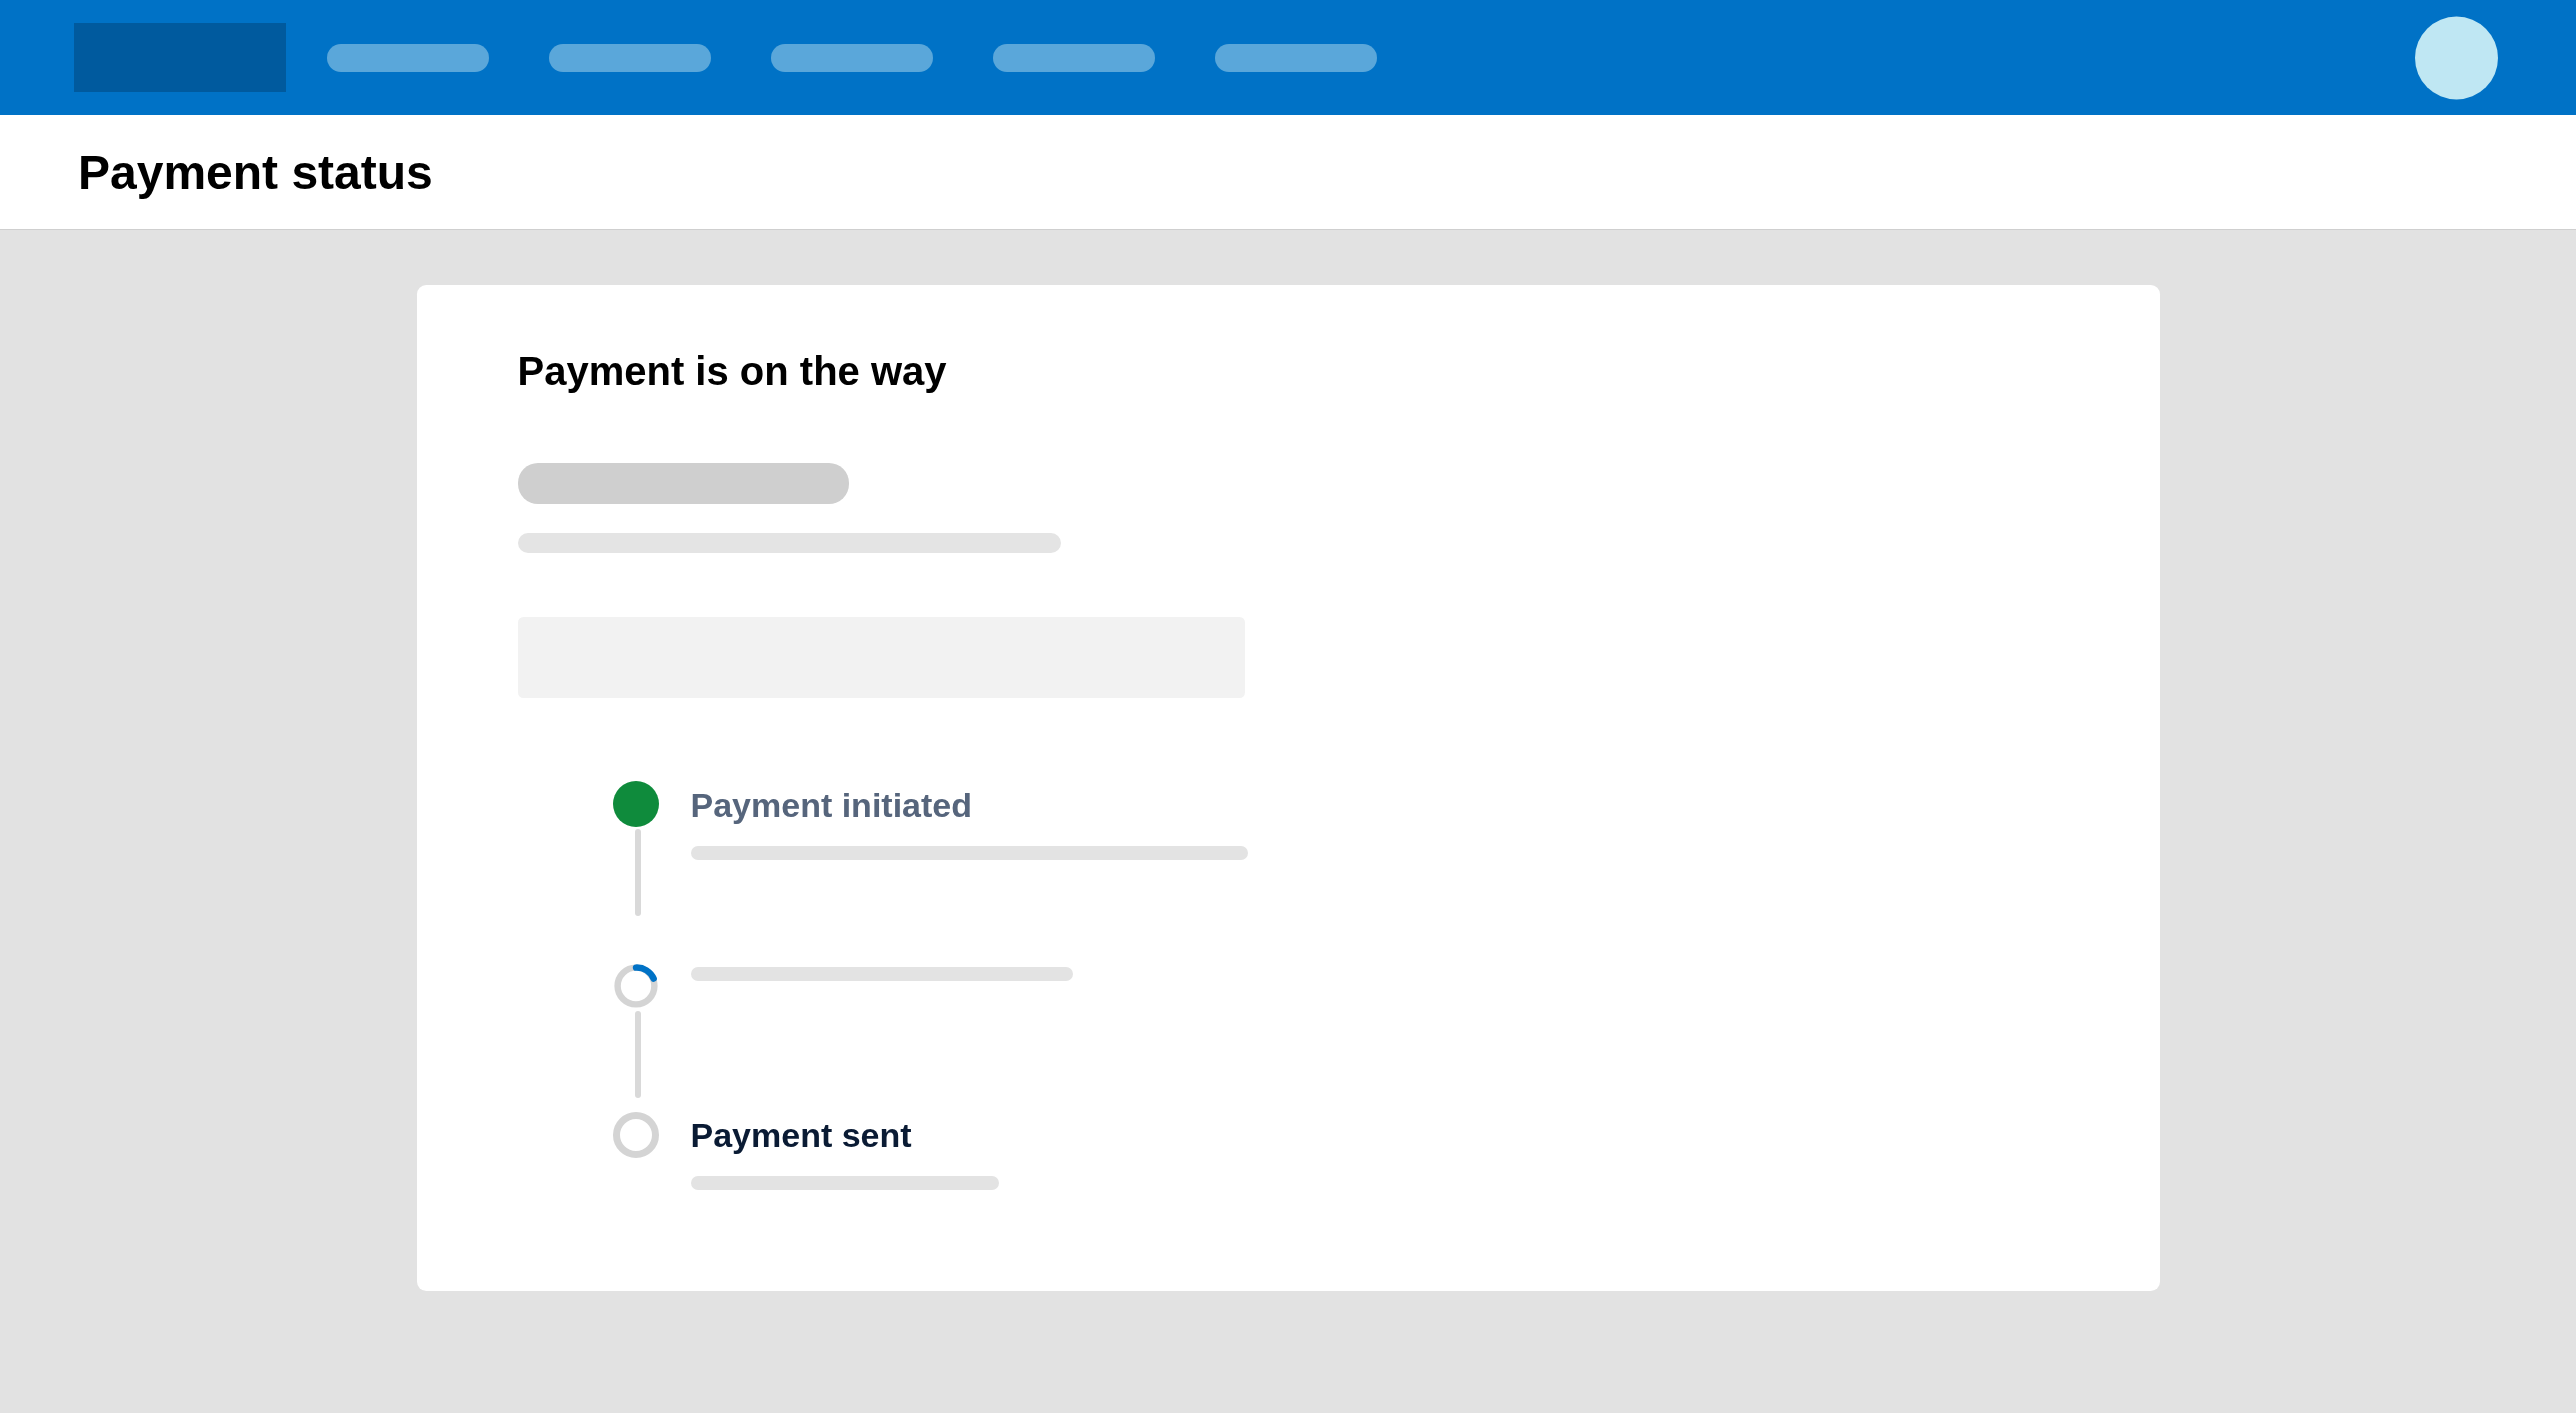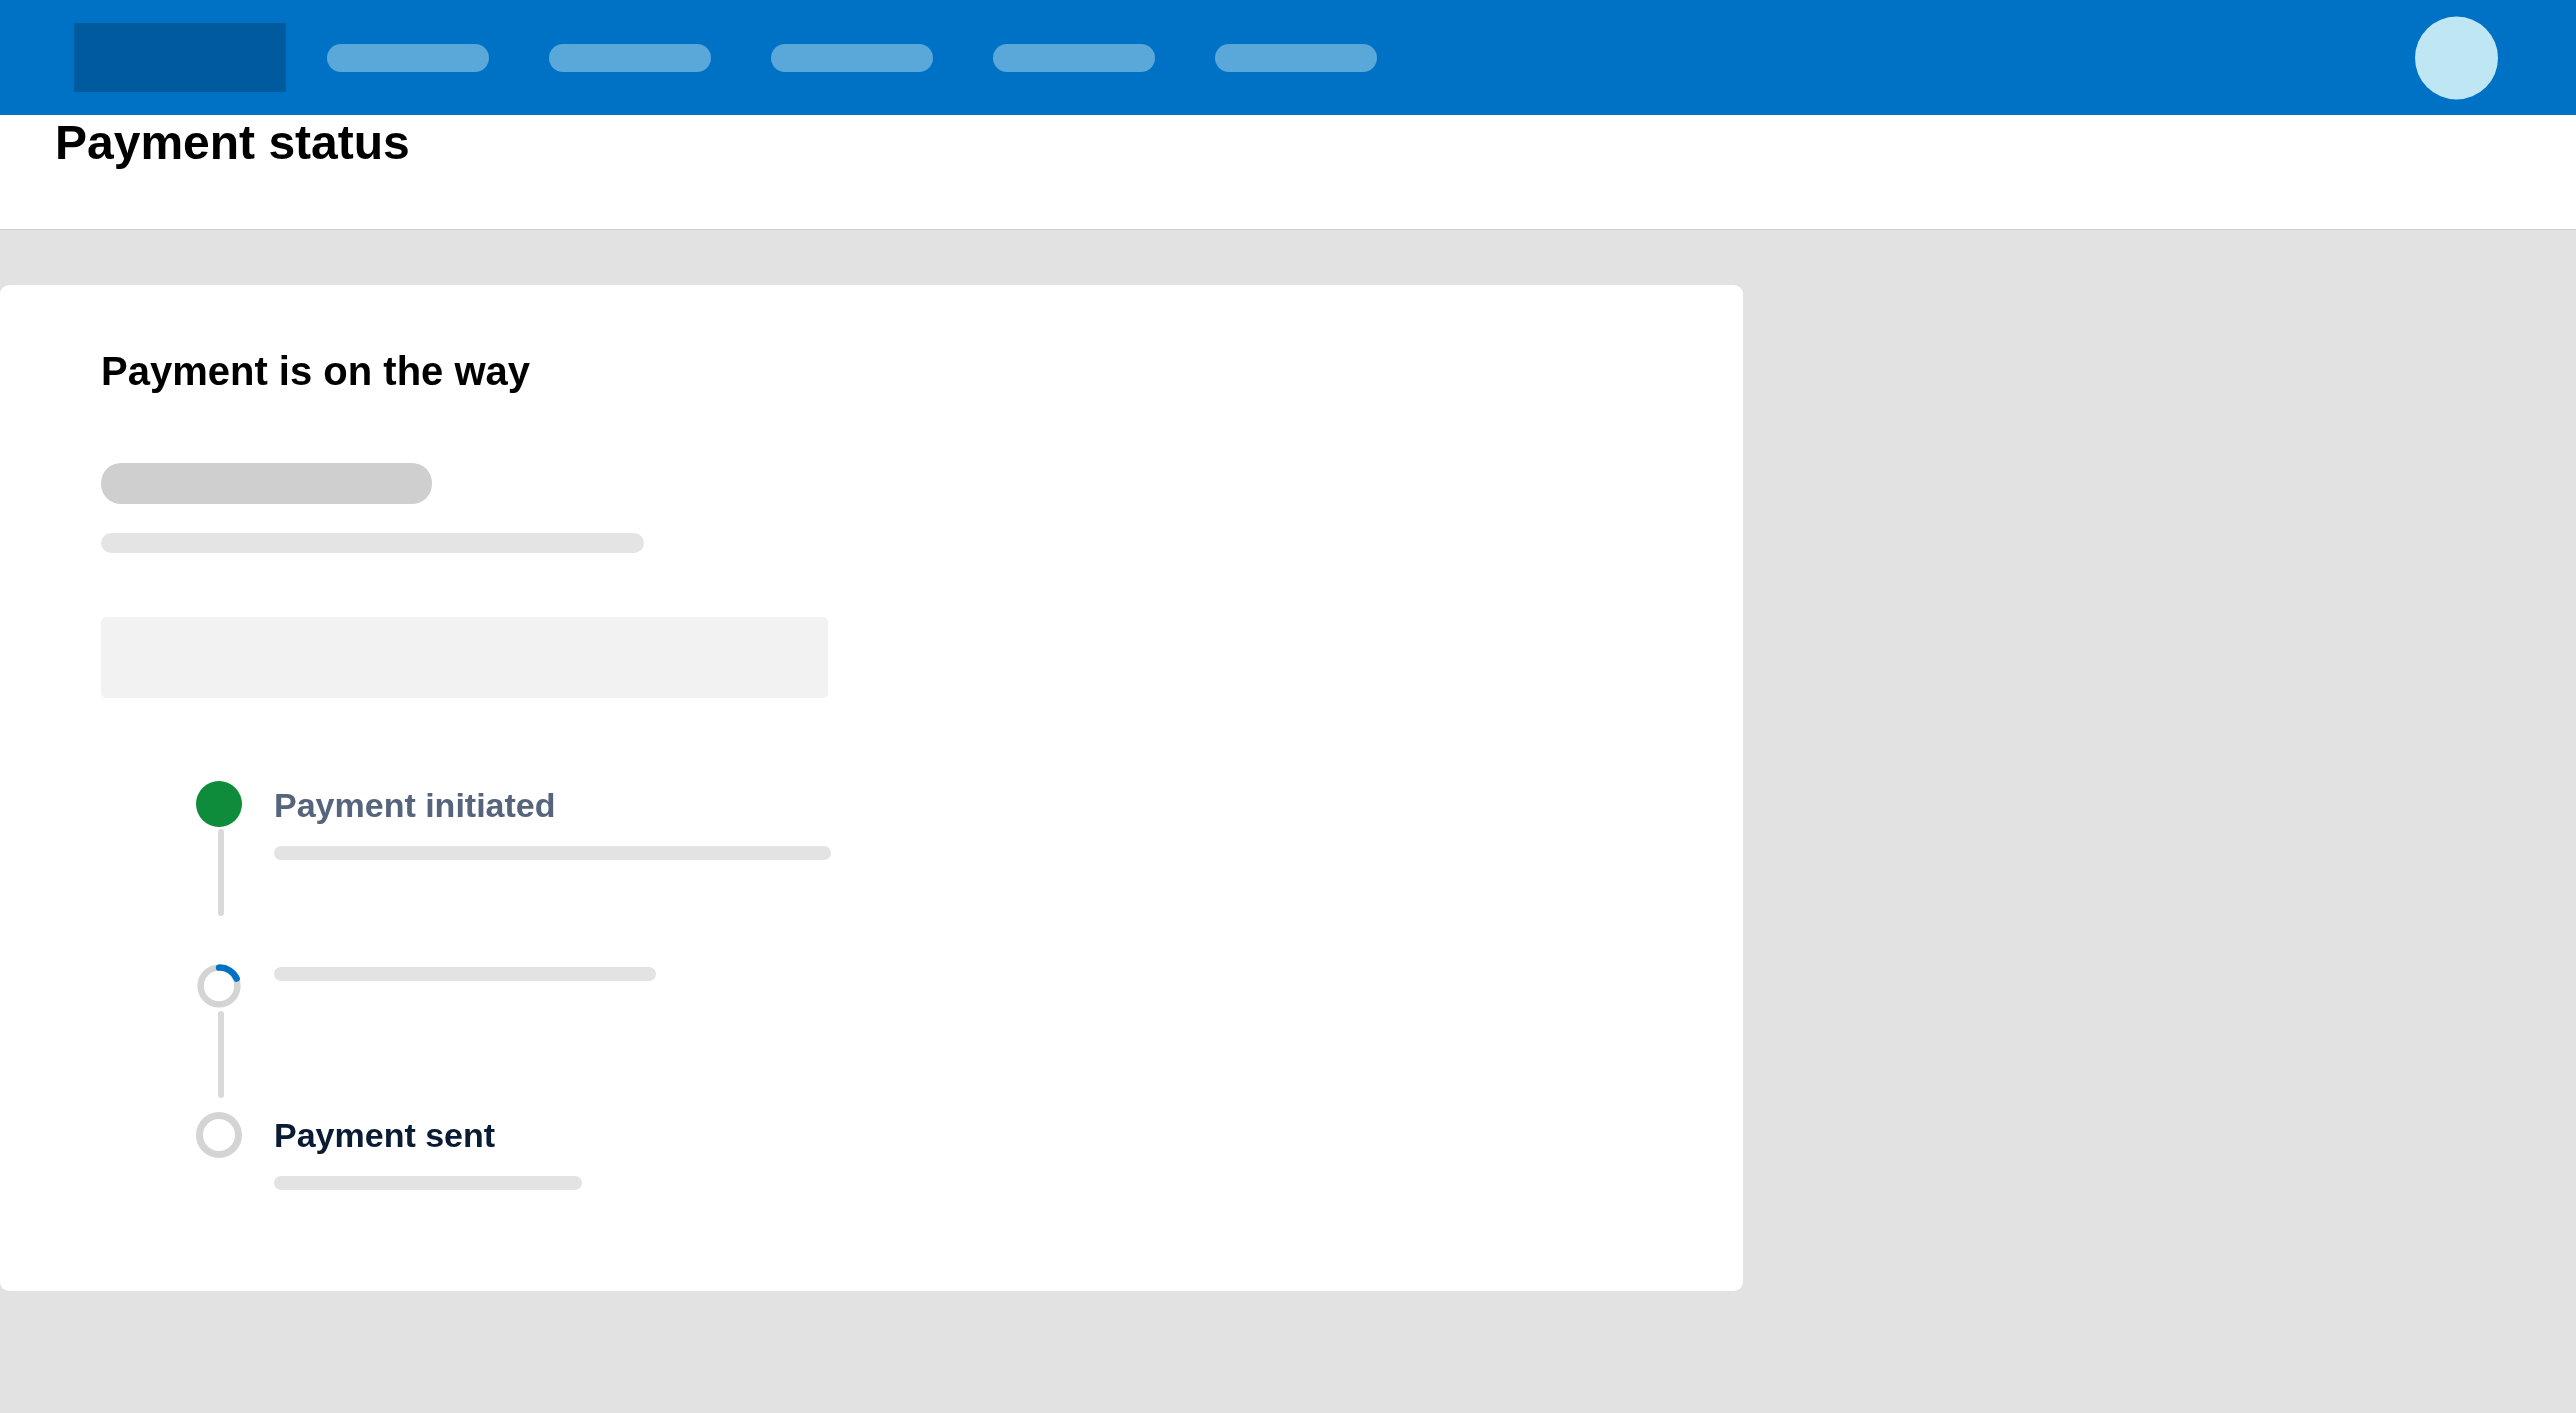--- a/index.html
+++ b/index.html
@@ -39,34 +39,36 @@
     border-radius: 50%;
     background: #bfe7f3;
   }
 
   
   .titlebar {
     width: 100%;
     height: 115px;
     background: #ffffff;
     display: flex;
-    padding-left: 55px;
+    align-items: center;
+    padding-left: 78px;
     border-bottom: 1.8px solid #cfcfcf;
   }
   .titlebar h1 {
     font-size: 48px;
     font-weight: 700;
     color: #000000;
   }
 
   
   .content {
     width: 100%;
     padding: 55px 0 0 0;
     display: flex;
+    justify-content: center;
   }
   .card {
     width: 1743px;
     background: #ffffff;
     border-radius: 9.2px;
     padding: 64px 101px 101px 101px;
   }
   .card-title {
     font-size: 40px;
     font-weight: 700;

